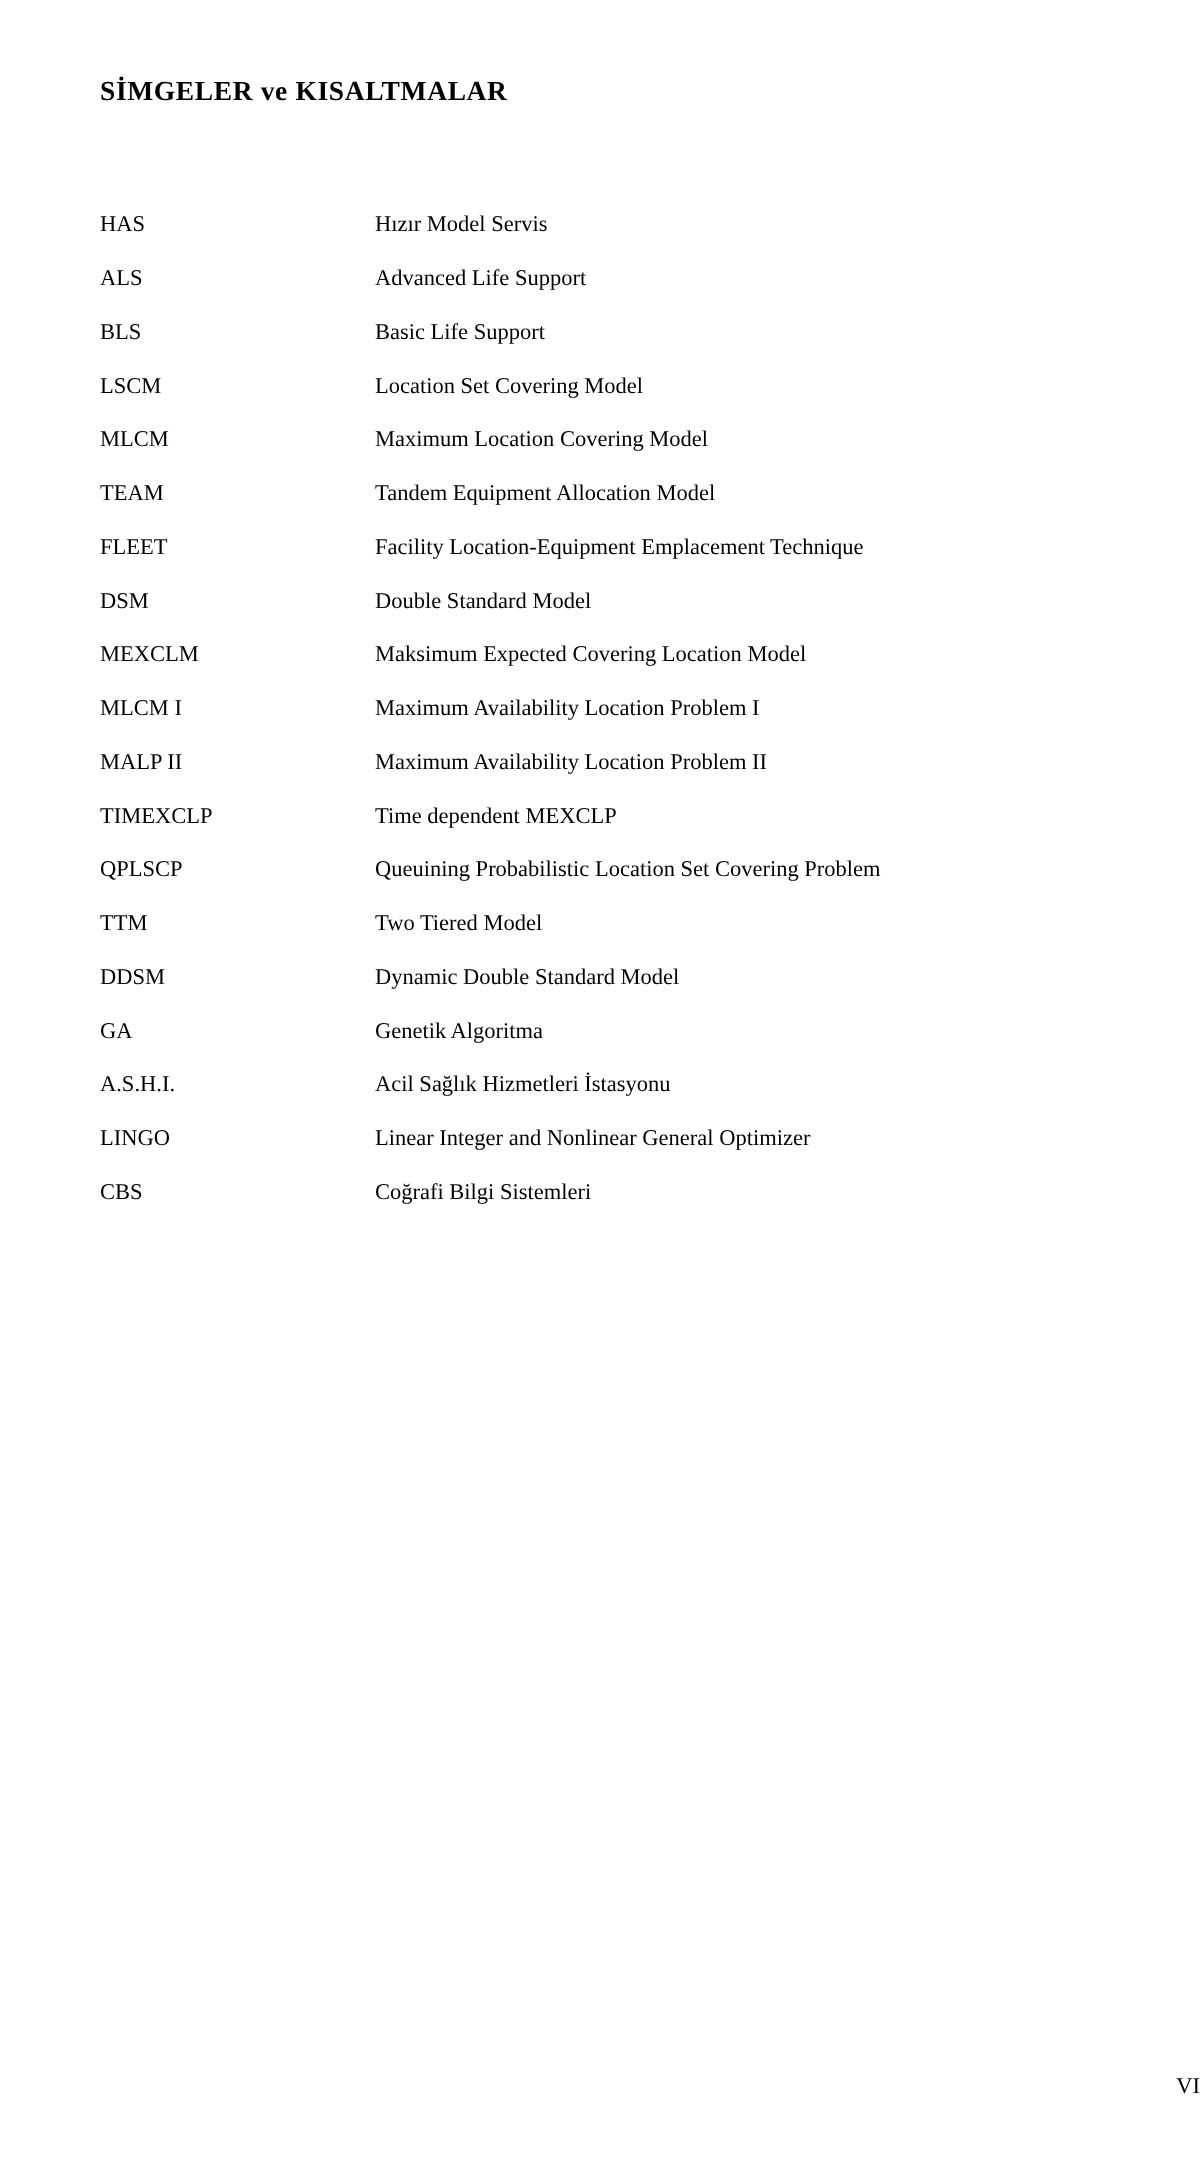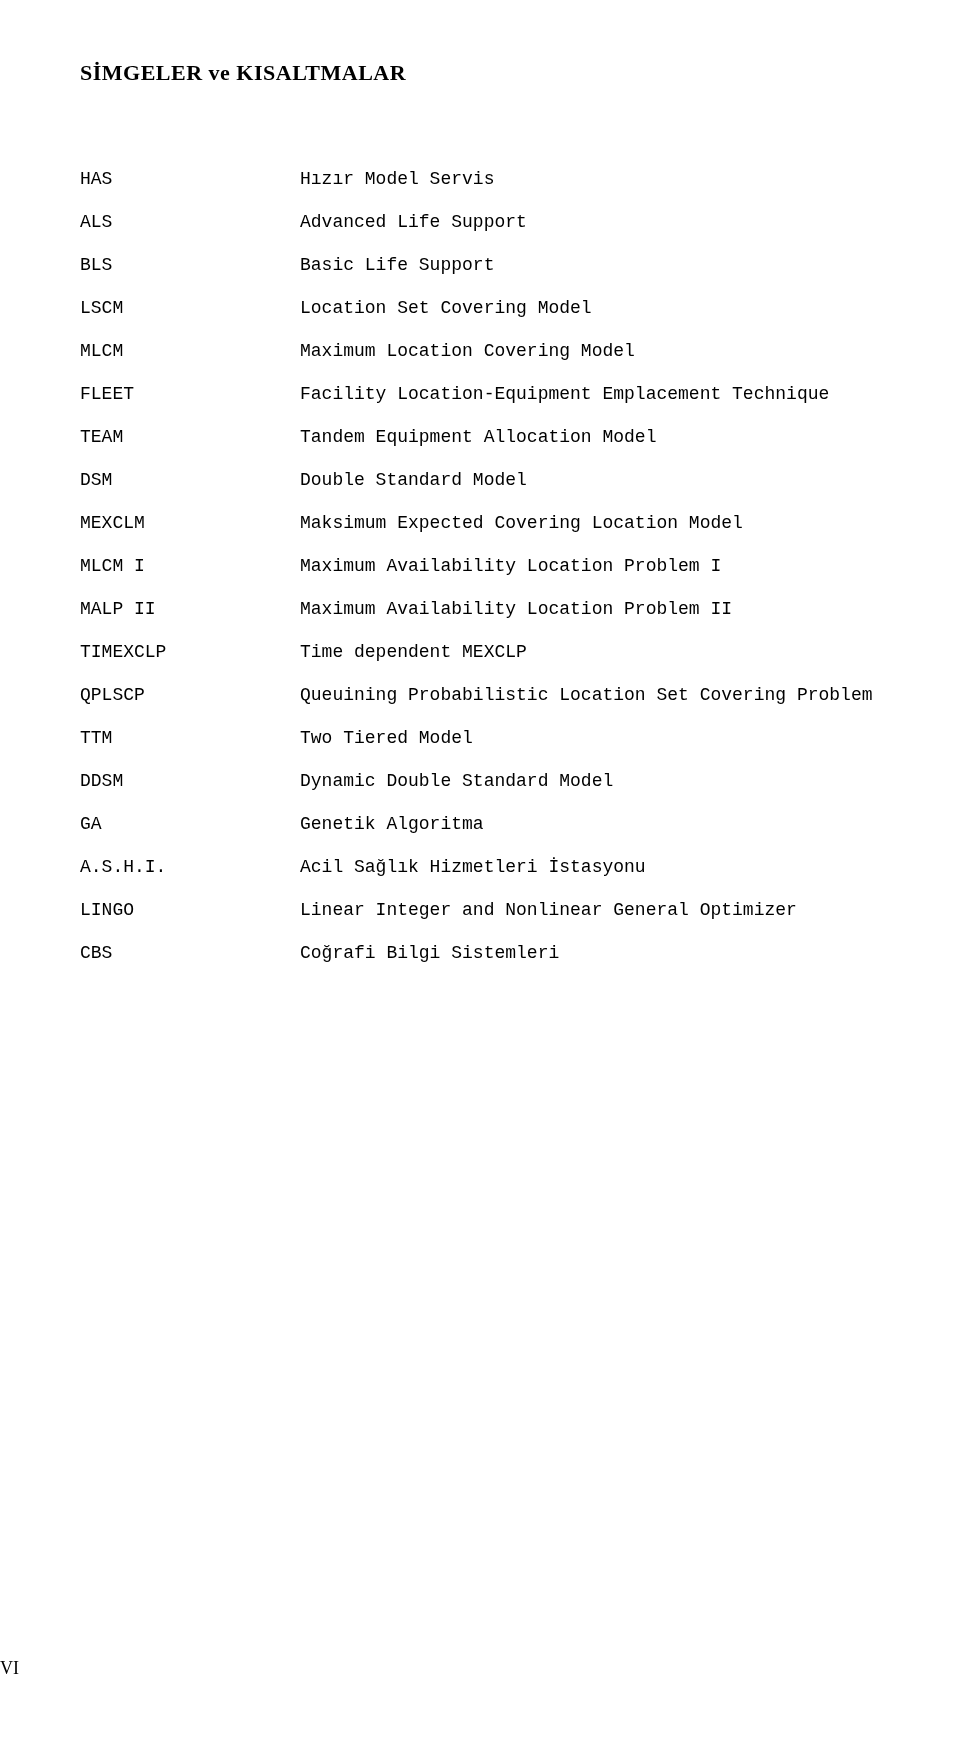--- a/index.html
+++ b/index.html
@@ -27,40 +27,40 @@
 
     .abbreviation-table {
       width: 100%;
       border-collapse: collapse;
     }
 
     .abbreviation-table tr td {
       padding: 8px 0;
       vertical-align: top;
       line-height: 1.5;
-      font-family: Liberation Mono, monospace;
     }
 
     .abbreviation-table tr td:first-child {
       width: 220px;
       font-weight: normal;
       padding-right: 20px;
     }
 
     .abbreviation-table tr td:last-child {
       font-weight: normal;
     }
 
     .page-footer {
       position: absolute;
       bottom: 60px;
       left: 0;
       width: 960px;
-      text-align: left;
+      text-align: right;
       font-size: 18px;
+      padding-left: 12px;
     }
   </style>
 </head>
 <body>
 
 <div class="page-title">SİMGELER ve KISALTMALAR</div>
 
 <table class="abbreviation-table">
   <tbody id="abbr-tbody">
   <tr>
@@ -77,26 +77,26 @@
       </tr>
       <tr>
         <td>LSCM</td>
         <td>Location Set Covering Model</td>
       </tr>
       <tr>
         <td>MLCM</td>
         <td>Maximum Location Covering Model</td>
       </tr>
       <tr>
+        <td>TEAM</td>
+        <td>Tandem Equipment Allocation Model</td>
+      </tr>
+      <tr>
         <td>FLEET</td>
         <td>Facility Location-Equipment Emplacement Technique</td>
-      </tr>
-      <tr>
-        <td>TEAM</td>
-        <td>Tandem Equipment Allocation Model</td>
       </tr>
       <tr>
         <td>DSM</td>
         <td>Double Standard Model</td>
       </tr>
       <tr>
         <td>MEXCLM</td>
         <td>Maksimum Expected Covering Location Model</td>
       </tr>
       <tr>

